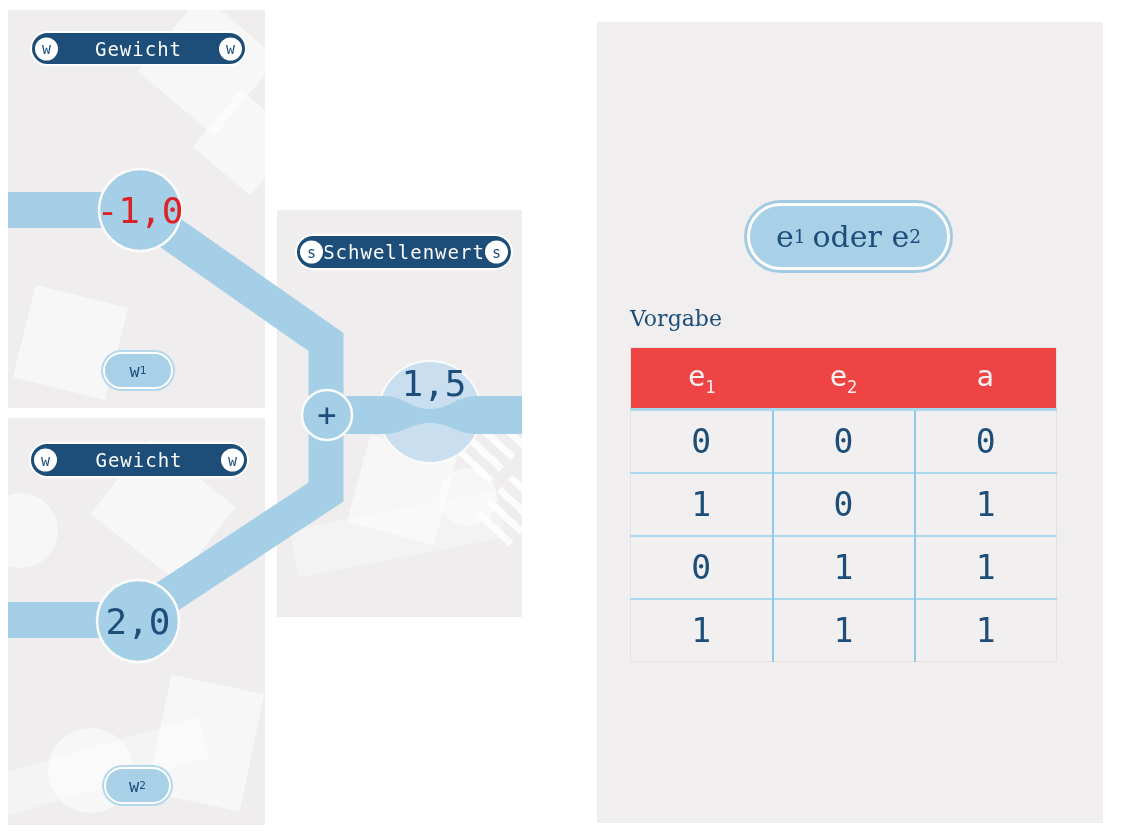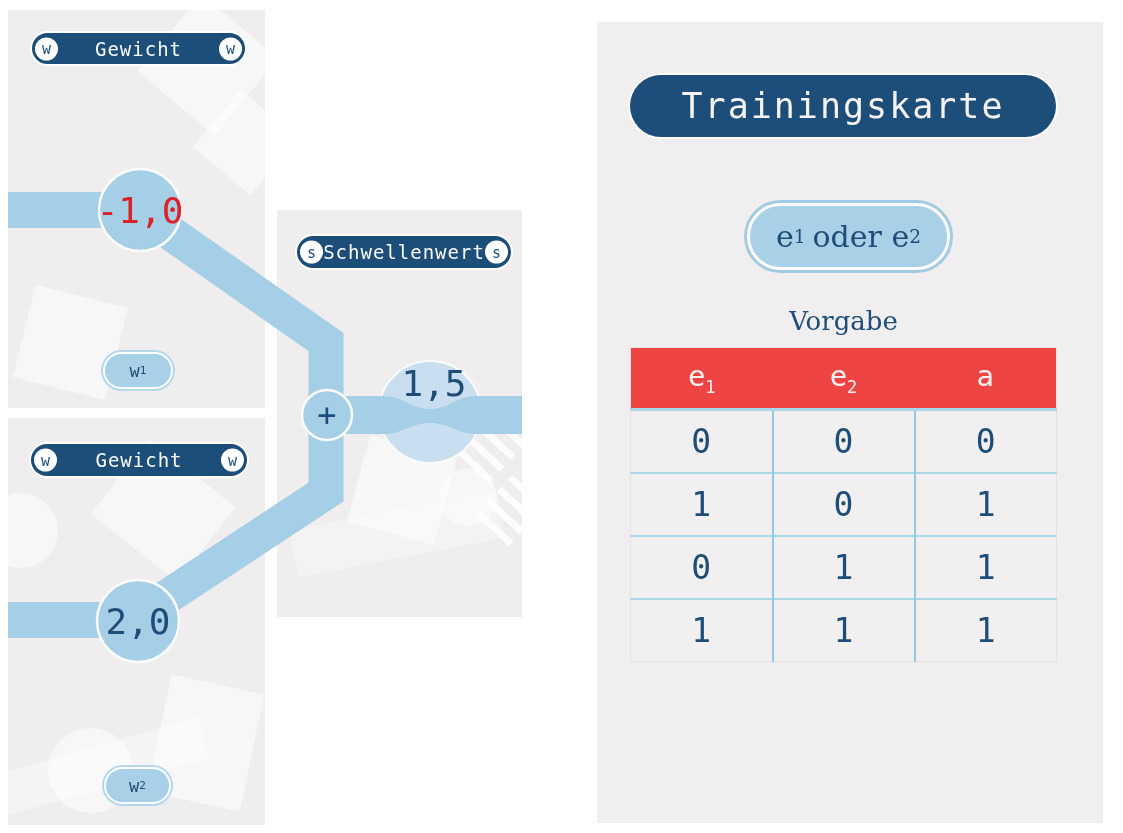--- a/index.html
+++ b/index.html
@@ -43,22 +43,22 @@
   .card{position:absolute;left:597px;top:22px;width:506px;height:801px;background:#f0eeee;}
   .card-title{position:absolute;left:33px;top:53px;width:426px;height:62px;background:#1d4e79;
               border-radius:999px;color:#f5f3f4;display:flex;align-items:center;justify-content:center;
               font-size:35px;letter-spacing:2px;box-shadow:0 0 0 2px rgba(255,255,255,.85);}
   .formula-pill{position:absolute;left:150px;top:181px;width:203px;height:67px;background:#a8d0e7;
                 border:3px solid #fbfbfb;box-shadow:0 0 0 3px #a0cbe2;border-radius:999px;display:flex;
                 align-items:center;justify-content:center;color:#1d4e79;
                 font-family:"DejaVu Serif",serif;font-size:30px;box-sizing:border-box;}
   .formula-pill sub{font-size:.62em;}
   .formula-pill .mid{padding-left:7px;text-align:right;}
-  .subtitle{position:absolute;left:33px;top:284px;width:427px;text-align:center;
-            font-family:"DejaVu Serif",serif;font-size:26px;color:#1d4e79;}
+  .subtitle{position:absolute;left:33px;top:284px;width:427px;text-align:left;
+            font-family:"DejaVu Serif",serif;font-size:22px;color:#1d4e79;}
   .tbl{position:absolute;left:33px;top:325px;border-collapse:collapse;table-layout:fixed;width:427px;
        background:#f1efef;border:1px solid #e4e1e1;}
   .tbl th{background:#ef4444;color:#f7f1f2;font-weight:normal;height:58px;font-size:29px;}
   .tbl th sub{font-size:17px;}
   .tbl td{height:59px;text-align:center;font-size:33px;color:#1d4e79;border-top:2px solid #a9d7eb;}
   .tbl td + td{border-left:2px solid #8fcbe8;}
   .tbl tbody tr:first-child td{border-top:3px solid #a9d7eb;}
 </style>
 </head>
 <body>
@@ -130,23 +130,20 @@
     <span>w</span>
       <sub>1</sub>
   </div>
 
   <div class="badge" style="left:104px;top:767px;width:67px;height:37px;">
     <span>w</span>
       <sub>2</sub>
   </div>
 
   <div class="card">
-    <div class="card-title">
-      <span>Trainingskarte</span>
-    </div>
 
     <div class="formula-pill">
       <span>e</span>
         <sub>1</sub>
         <span class="mid">oder e</span>
         <sub>2</sub>
     </div>
 
     <div class="subtitle">Vorgabe</div>
 

